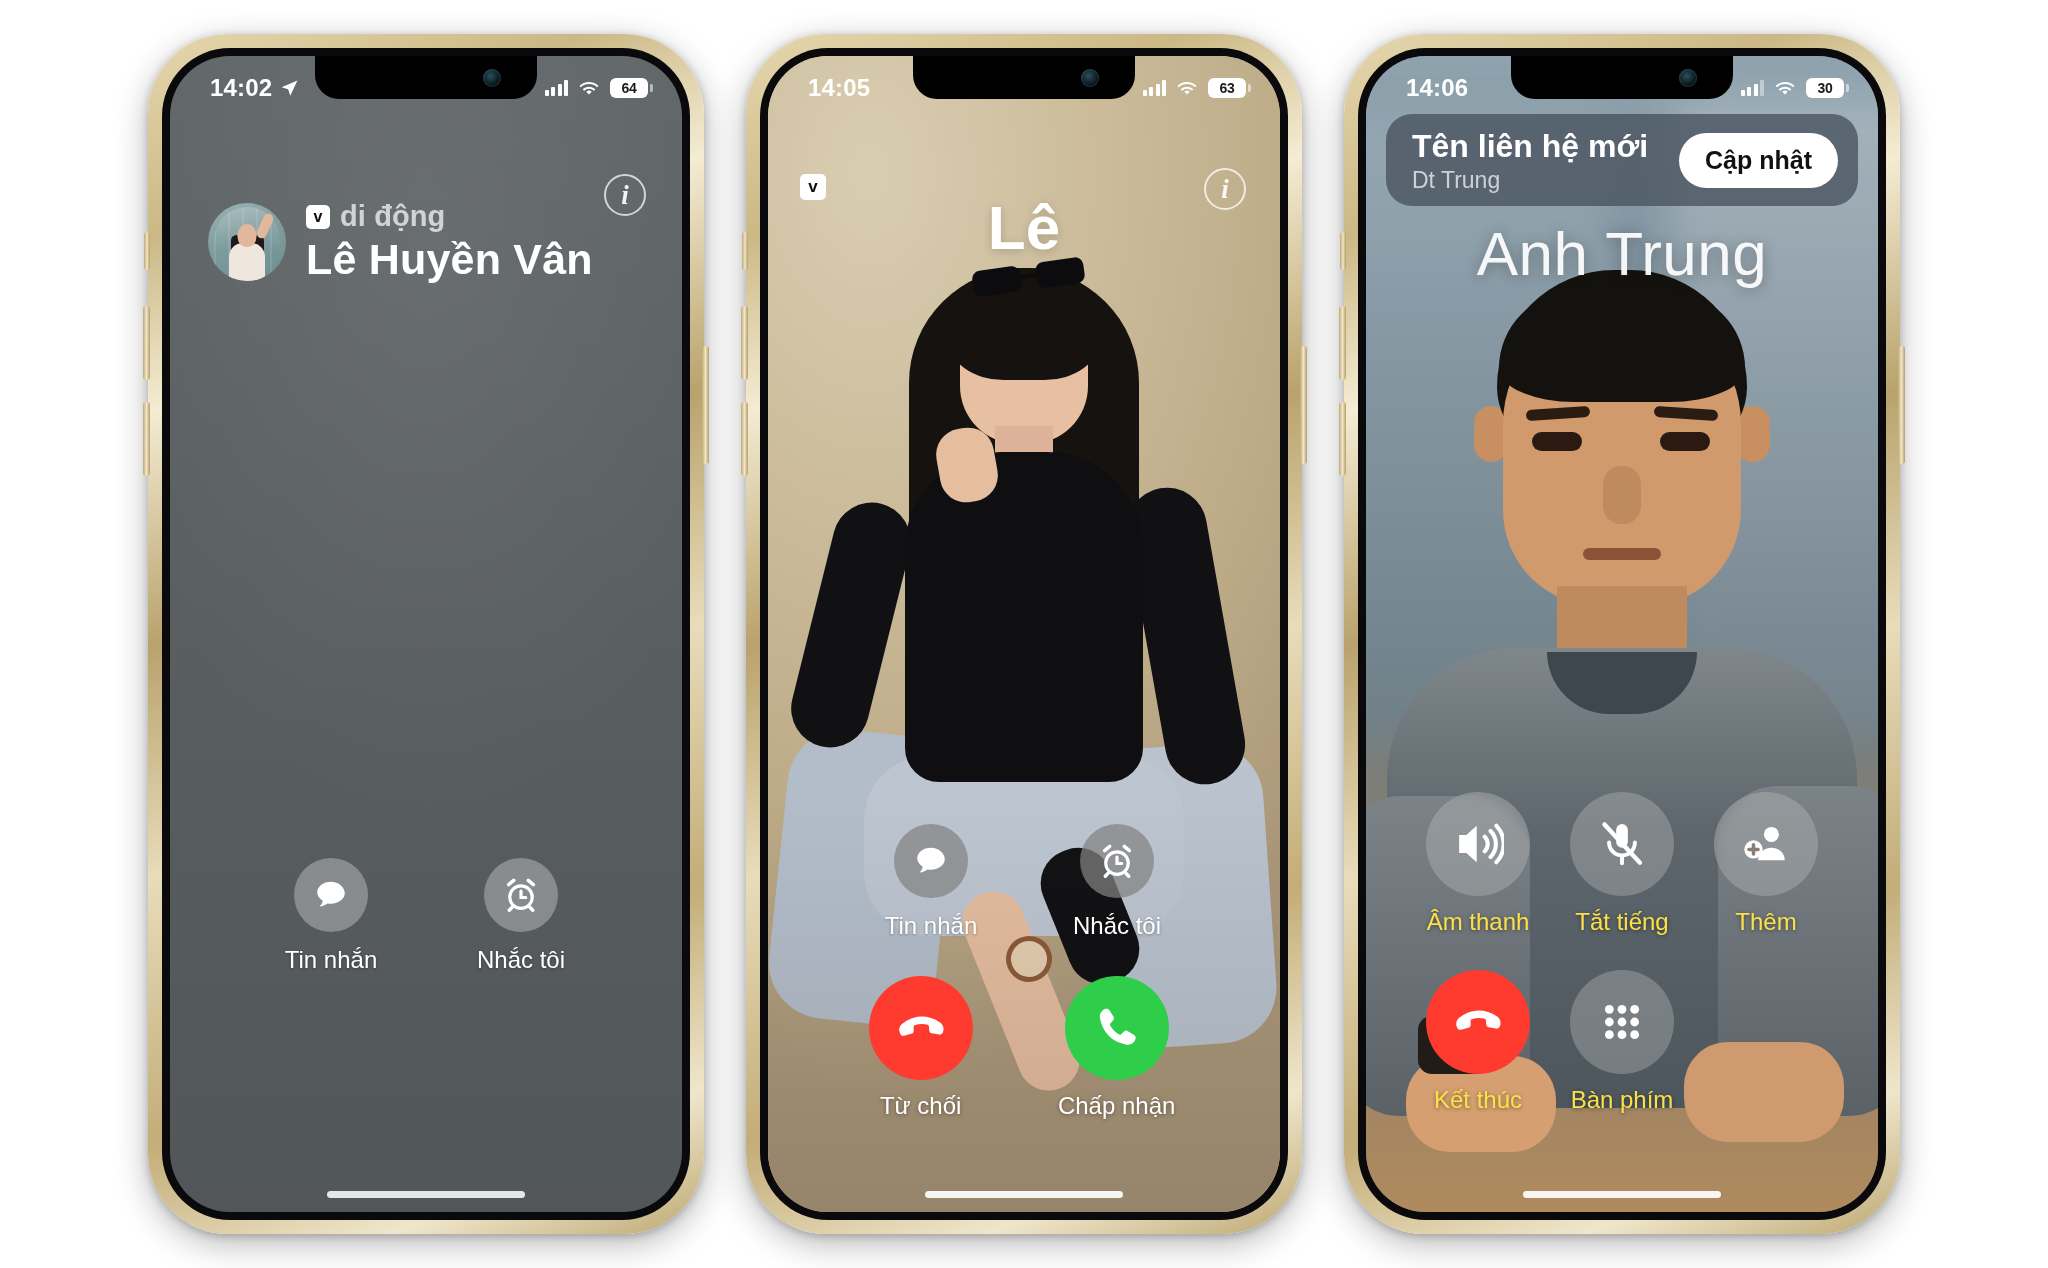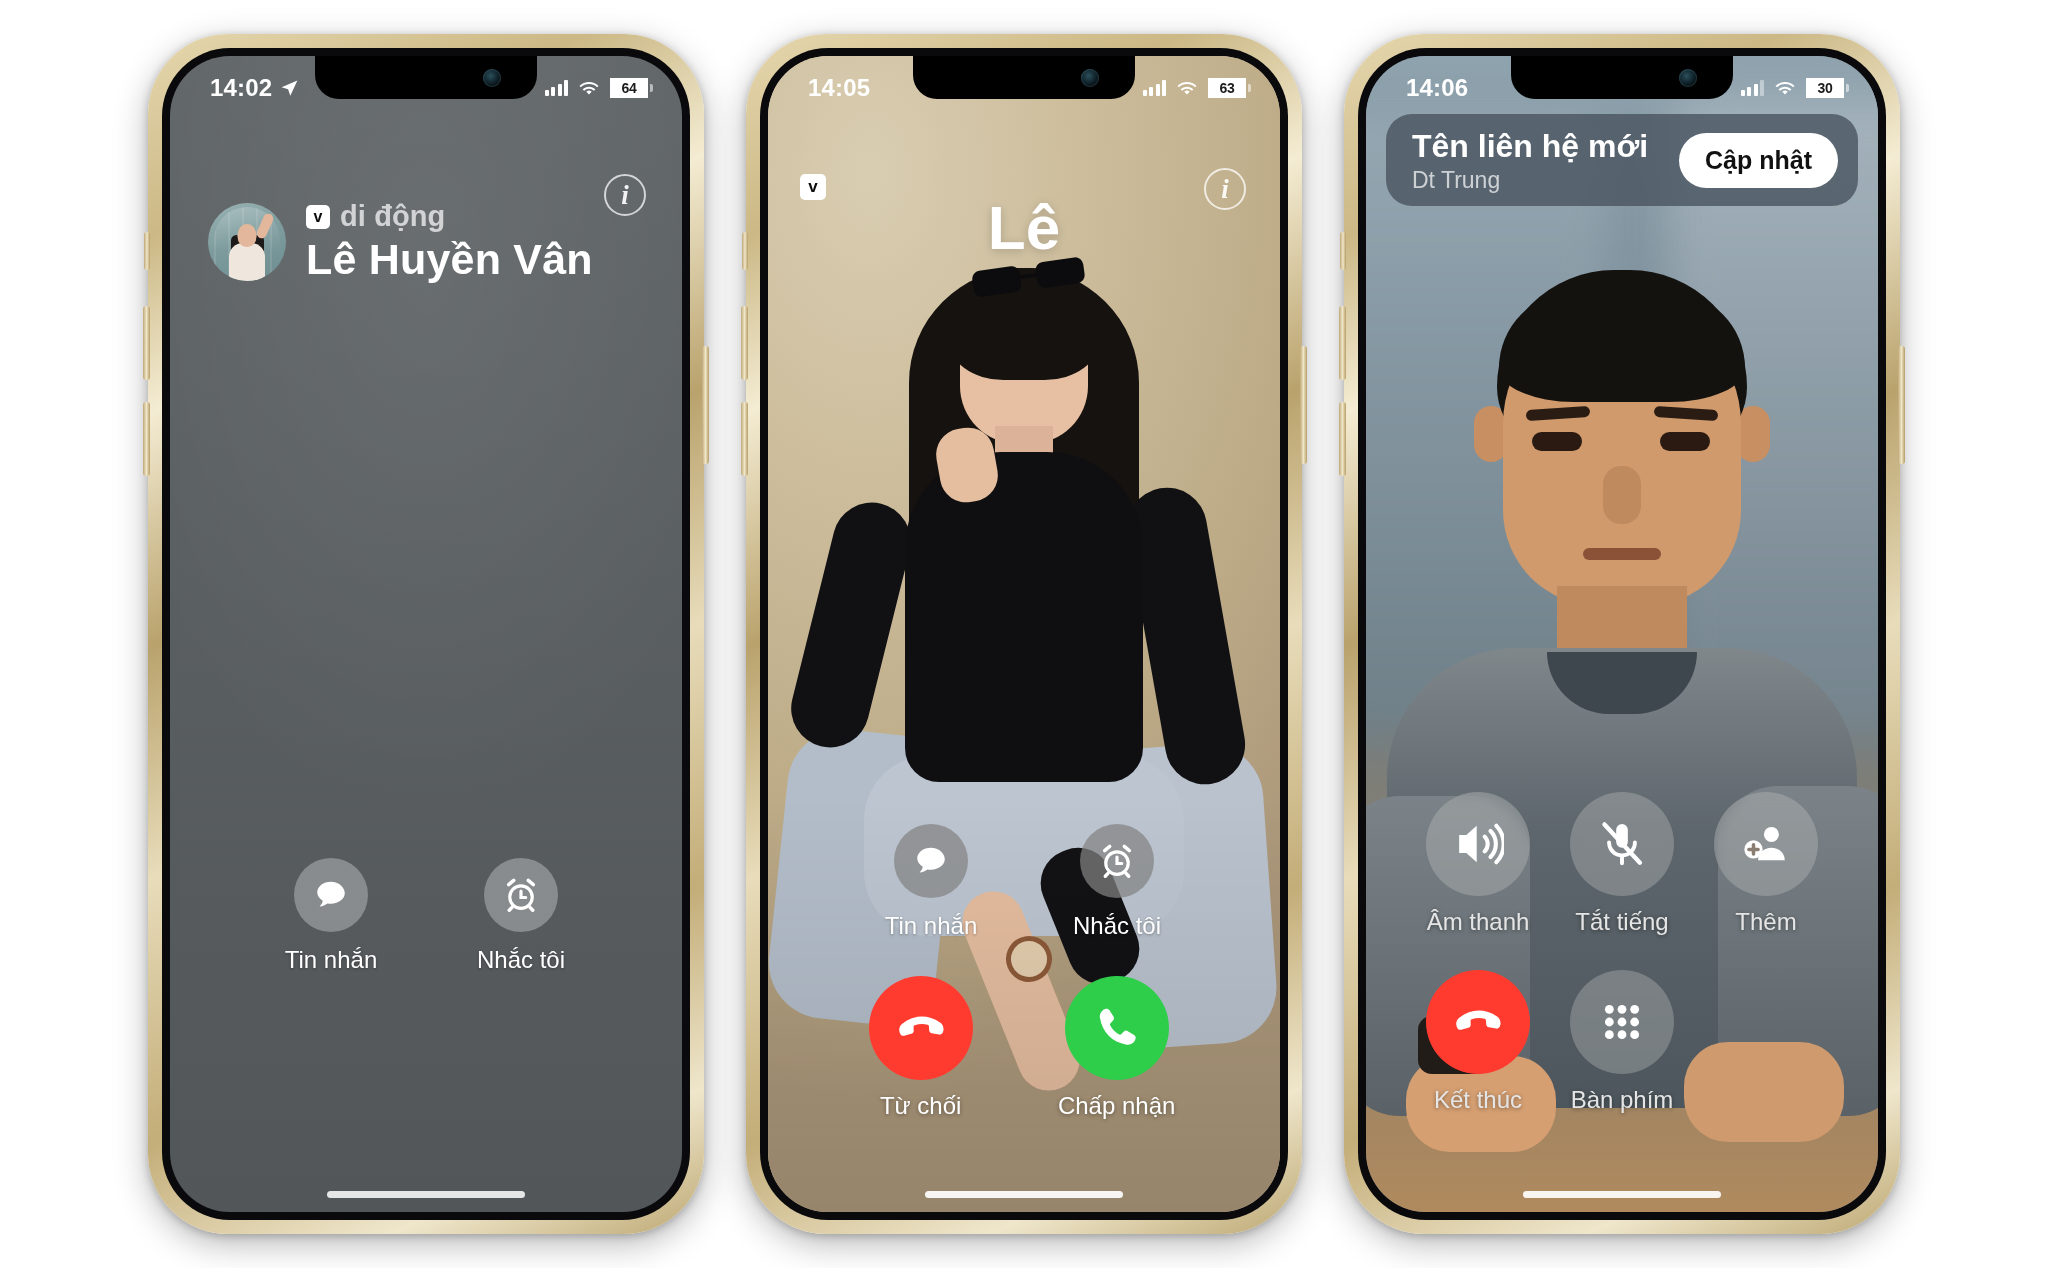--- a/index.html
+++ b/index.html
@@ -85,21 +85,21 @@
   .bars i { display:block; width:4px; border-radius:1px; background:#fff; }
   .bars i:nth-child(1){ height:6px; }
   .bars i:nth-child(2){ height:9px; }
   .bars i:nth-child(3){ height:12.5px; }
   .bars i:nth-child(4){ height:16px; }
   .bars.dim i:nth-child(4){ background: rgba(255,255,255,.42); }
   .wifi { width:22px; height:17px; display:block; }
   .battery {
     position: relative;
     width: 38px; height: 20px;
-    border-radius: 0;
+    border-radius: 6px;
     background: #fff;
     color: #1b1b1b;
     font-size: 14px; font-weight: 700;
     display:flex; align-items:center; justify-content:center;
     letter-spacing: -.2px;
   }
   .battery::after {
     content:""; position:absolute; right:-5px; top:6px;
     width:3px; height:8px; border-radius: 0 2px 2px 0;
     background: rgba(255,255,255,.55);
@@ -387,21 +387,21 @@
     z-index: 20;
   }
   .cc { display:flex; flex-direction:column; align-items:center; gap: 12px; }
   .cc-circle {
     width: 104px; height: 104px; border-radius:50%;
     background: rgba(190,190,190,.36);
     display:flex; align-items:center; justify-content:center;
     backdrop-filter: blur(6px);
   }
   .cc-circle.end { background:#ff3b30; backdrop-filter:none; }
-  .cc-label { color:#e5e5e5; font-size: 24px; text-shadow: 0 1px 4px rgba(0,0,0,.45); }
+  .cc-label { color:#fde047; font-size: 24px; text-shadow: 0 1px 4px rgba(0,0,0,.45); }
 </style>
 </head>
 <body>
 
 <div class="stage">
 
   <div class="phone">
     <div class="btn-side b-mute"></div>
     <div class="btn-side b-volup"></div>
     <div class="btn-side b-voldn"></div>
@@ -655,20 +655,21 @@
             <path d="M12 15.6 9.1 12.6a4.1 4.1 0 0 1 5.8 0z" fill="#fff"></path>
             <path d="M12 9.3c-2 0-3.9.8-5.3 2.2L5.1 10c1.8-1.8 4.3-2.9 6.9-2.9s5.1 1.1 6.9 2.9l-1.6 1.5A7.4 7.4 0 0 0 12 9.3z" fill="#fff"></path>
             <path d="M12 4.2c-3.4 0-6.5 1.3-8.8 3.5L1.6 6.2A14.8 14.8 0 0 1 12 2c4 0 7.7 1.6 10.4 4.2l-1.6 1.5A12.4 12.4 0 0 0 12 4.2z" fill="#fff"></path>
           </svg>
           <span class="battery">
             <span>30</span>
           </span>
         </div>
       </div>
 
+      <div class="p3-name">Anh Trung</div>
 
       <div class="p3-banner">
         <div class="banner-text">
           <div class="b-title">Tên liên hệ mới</div>
           <div class="b-sub">Dt Trung</div>
         </div>
         <div class="banner-btn">Cập nhật</div>
       </div>
 
       <div class="p3-grid">

